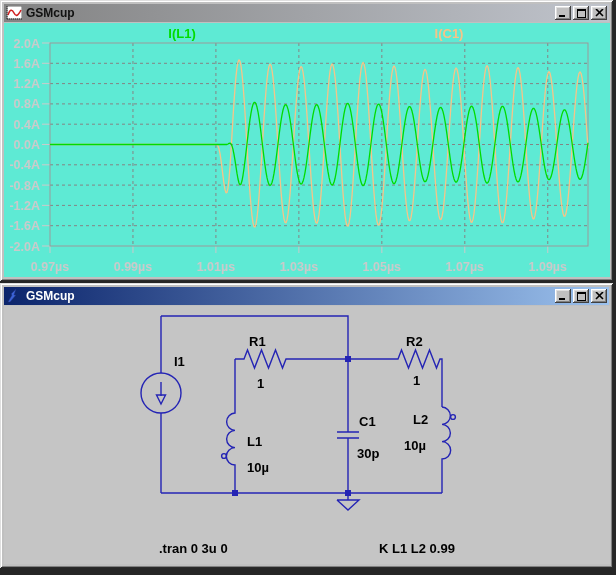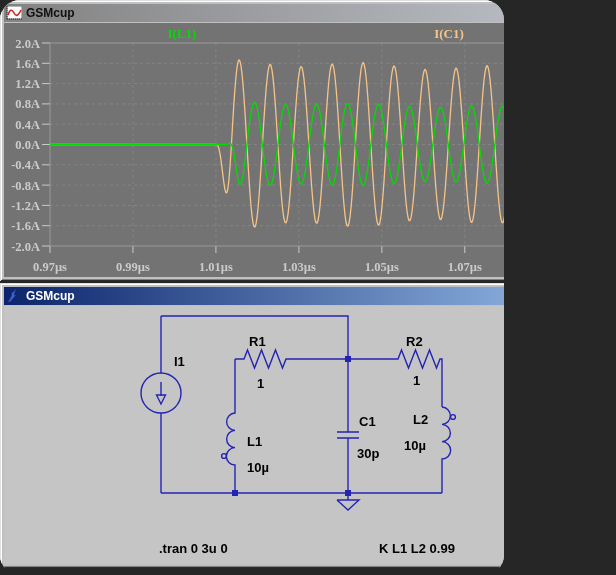--- a/index.html
+++ b/index.html
@@ -1,32 +1,32 @@
 <!DOCTYPE html>
 <html><head>
 <meta charset="utf-8">
 <style>
   html,body{margin:0;padding:0;background:#262626;}
-  #screen{position:relative;width:504px;height:575px;background:#262626;overflow:hidden;
-          font-family:"Liberation Sans",sans-serif;border-radius:20px;}
+  #screen{position:relative;width:616px;height:575px;background:#262626;overflow:hidden;
+          font-family:"Liberation Sans",sans-serif;}
   .win{position:absolute;background:#c0c0c0;
        box-shadow:inset 1px 1px 0 #dfdfdf, inset -1px -1px 0 #2a2a2a,
                   inset 2px 2px 0 #ffffff, inset -2px -2px 0 #808080;}
   .titlebar{position:absolute;left:4px;top:4px;right:4px;height:18px;
             display:flex;align-items:center;overflow:hidden;}
   .titlebar.inactive{background:linear-gradient(90deg,#828282,#c0c4cc);color:#111111;}
   .titlebar.active{background:linear-gradient(90deg,#0b246b,#9cc2ee);color:#ffffff;}
   .title-text{font-size:12px;font-weight:bold;margin-left:4px;letter-spacing:0px;}
   .win-icon{width:16px;height:14px;margin-left:2px;flex:0 0 auto;}
   .btns{margin-left:auto;display:flex;gap:2px;padding-right:2px;}
   .tbtn{width:16px;height:14px;background:#c0c0c0;display:flex;align-items:center;justify-content:center;
         box-shadow:inset -1px -1px 0 #404040, inset 1px 1px 0 #ffffff,
                    inset -2px -2px 0 #808080, inset 2px 2px 0 #dfdfdf;}
   .content{position:absolute;left:4px;right:3px;top:23px;bottom:4px;}
-  #plot-content{background:#737373;font-family:Liberation Serif, serif;}
+  #plot-content{background:#5eead4;}
   #schem-content{background:#c5c5c5;}
   svg{display:block;}
 </style>
 </head>
 <body>
 
 <div id="screen">
 
   <div class="win" id="plot-window" style="left:0;top:0;width:613px;height:281px;">
     <div class="titlebar inactive">

